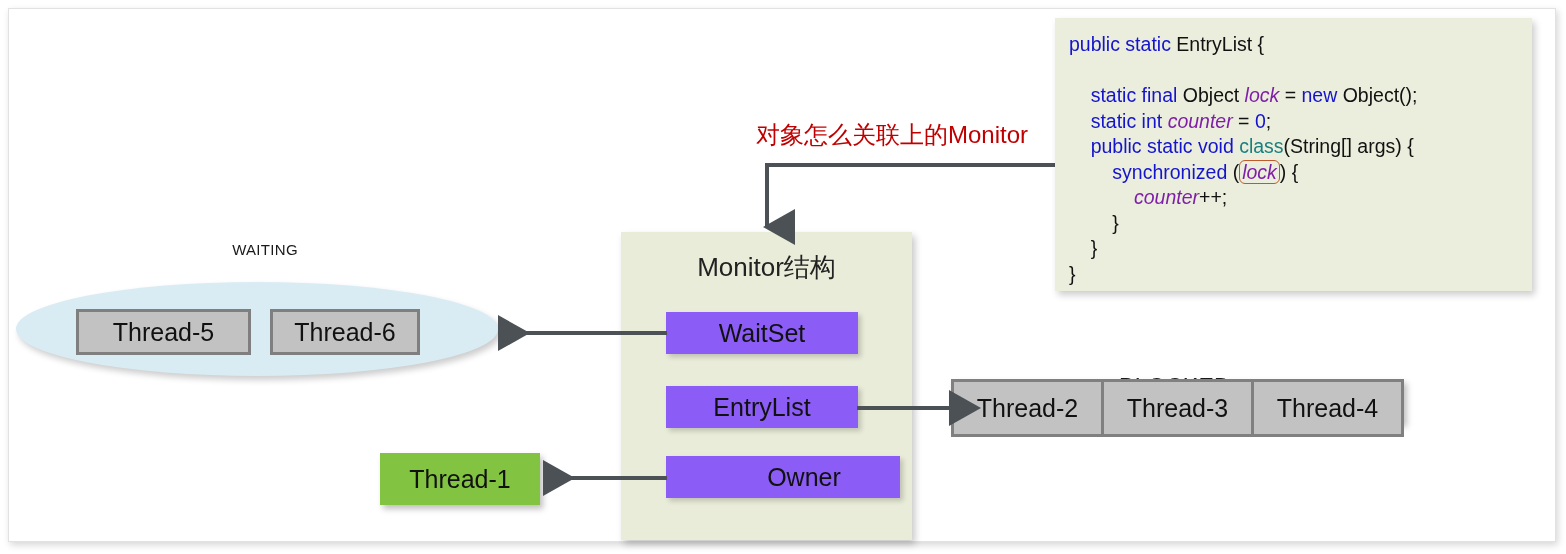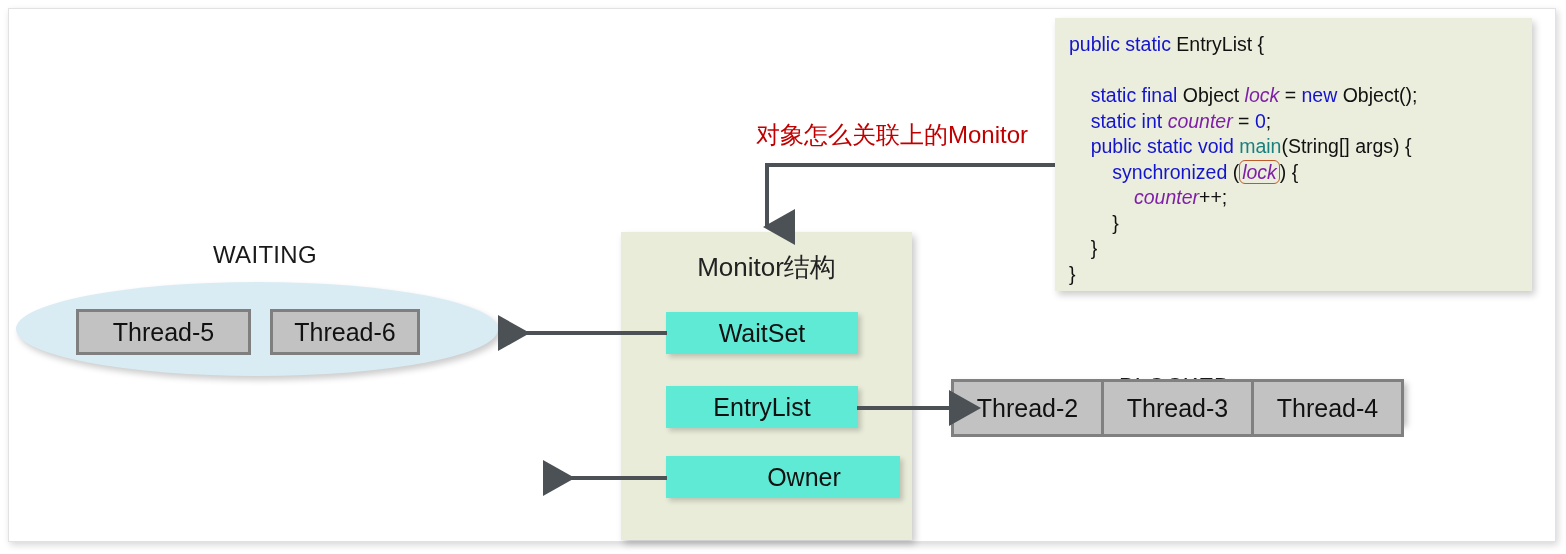--- a/index.html
+++ b/index.html
@@ -28,21 +28,21 @@
     box-shadow: 2px 3px 7px rgba(0,0,0,0.16);
   }
 
   
   #waiting-label {
     position: absolute;
     left: 150px;
     top: 241px;
     width: 230px;
     text-align: center;
-    font-size: 24px;
+    font-size: 15px;
     color: #1a1a1a;
     letter-spacing: .3px;
   }
   #waiting-ellipse {
     position: absolute;
     left: 16px;
     top: 282px;
     width: 482px;
     height: 94px;
     background: #d9ecf3;
@@ -133,21 +133,21 @@
     width: 291px;
     text-align: center;
     font-size: 26px;
     color: #222222;
   }
   .monitor-field {
     position: absolute;
     left: 45px;
     width: 192px;
     height: 42px;
-    background: #5eead4;
+    background: #8b5cf6;
     display: flex;
     align-items: center;
     justify-content: center;
     font-size: 25px;
     color: #111111;
     box-shadow: 3px 3px 5px rgba(0,0,0,0.18);
   }
   #field-waitset   { top: 80px;  }
   #field-entrylist { top: 154px; }
   #field-owner     { top: 224px; padding-left: 42px; }
@@ -218,20 +218,21 @@
     <div id="field-owner" class="monitor-field">Owner</div>
   </div>
 
   <div id="blocked-label">BLOCKED</div>
   <div id="blocked-queue">
     <div class="blk-cell">Thread-2</div>
     <div class="blk-cell">Thread-3</div>
     <div class="blk-cell">Thread-4</div>
   </div>
 
+  <div id="thread-1">Thread-1</div>
 
   <div id="annotation-text">对象怎么关联上的Monitor</div>
 
   <svg id="arrows" viewBox="0 0 1566 554" xmlns="http://www.w3.org/2000/svg">
     <defs>
       <marker id="ah-left" markerWidth="9" markerHeight="9" refX="8" refY="4.5" orient="auto" markerUnits="strokeWidth">
         <path d="M8,0 L8,9 L0,4.5 z" fill="#4c5155"></path>
       </marker>
       <marker id="ah-right" markerWidth="9" markerHeight="9" refX="1" refY="4.5" orient="auto" markerUnits="strokeWidth">
         <path d="M1,0 L1,9 L9,4.5 z" fill="#4c5155"></path>
@@ -256,20 +257,20 @@
     <g>
       <path d="M1266,165 L767,165 L767,227" fill="none" stroke="#4c5155" stroke-width="4" marker-end="url(#ah-down)"></path>
     </g>
   </svg>
 
   <div id="code-box">
       <div class="ln"><span class="kw">public static </span><span class="typ">EntryList {</span></div>
       <div class="ln">&nbsp;</div>
       <div class="ln"><span class="typ">    </span><span class="kw">static final </span><span class="typ">Object </span><span class="var">lock</span><span class="typ"> = </span><span class="kw">new </span><span class="typ">Object();</span></div>
       <div class="ln"><span class="typ">    </span><span class="kw">static int </span><span class="var">counter</span><span class="typ"> = </span><span class="num">0</span><span class="typ">;</span></div>
-      <div class="ln"><span class="typ">    </span><span class="kw">public static void </span><span class="mth">main</span><span class="typ">(String[] args) {</span></div>
+      <div class="ln"><span class="typ">    </span><span class="kw">public static void </span><span class="mth">class</span><span class="typ">(String[] args) {</span></div>
       <div class="ln"><span class="typ">        </span><span class="kw">synchronized </span><span class="typ">(</span><span class="lockhl">lock</span><span class="typ">) {</span></div>
       <div class="ln"><span class="typ">            </span><span class="var">counter</span><span class="typ">++;</span></div>
       <div class="ln"><span class="typ">        }</span></div>
       <div class="ln"><span class="typ">    }</span></div>
       <div class="ln"><span class="typ">}</span></div>
     </div>
 </div>
 
 </body></html>

